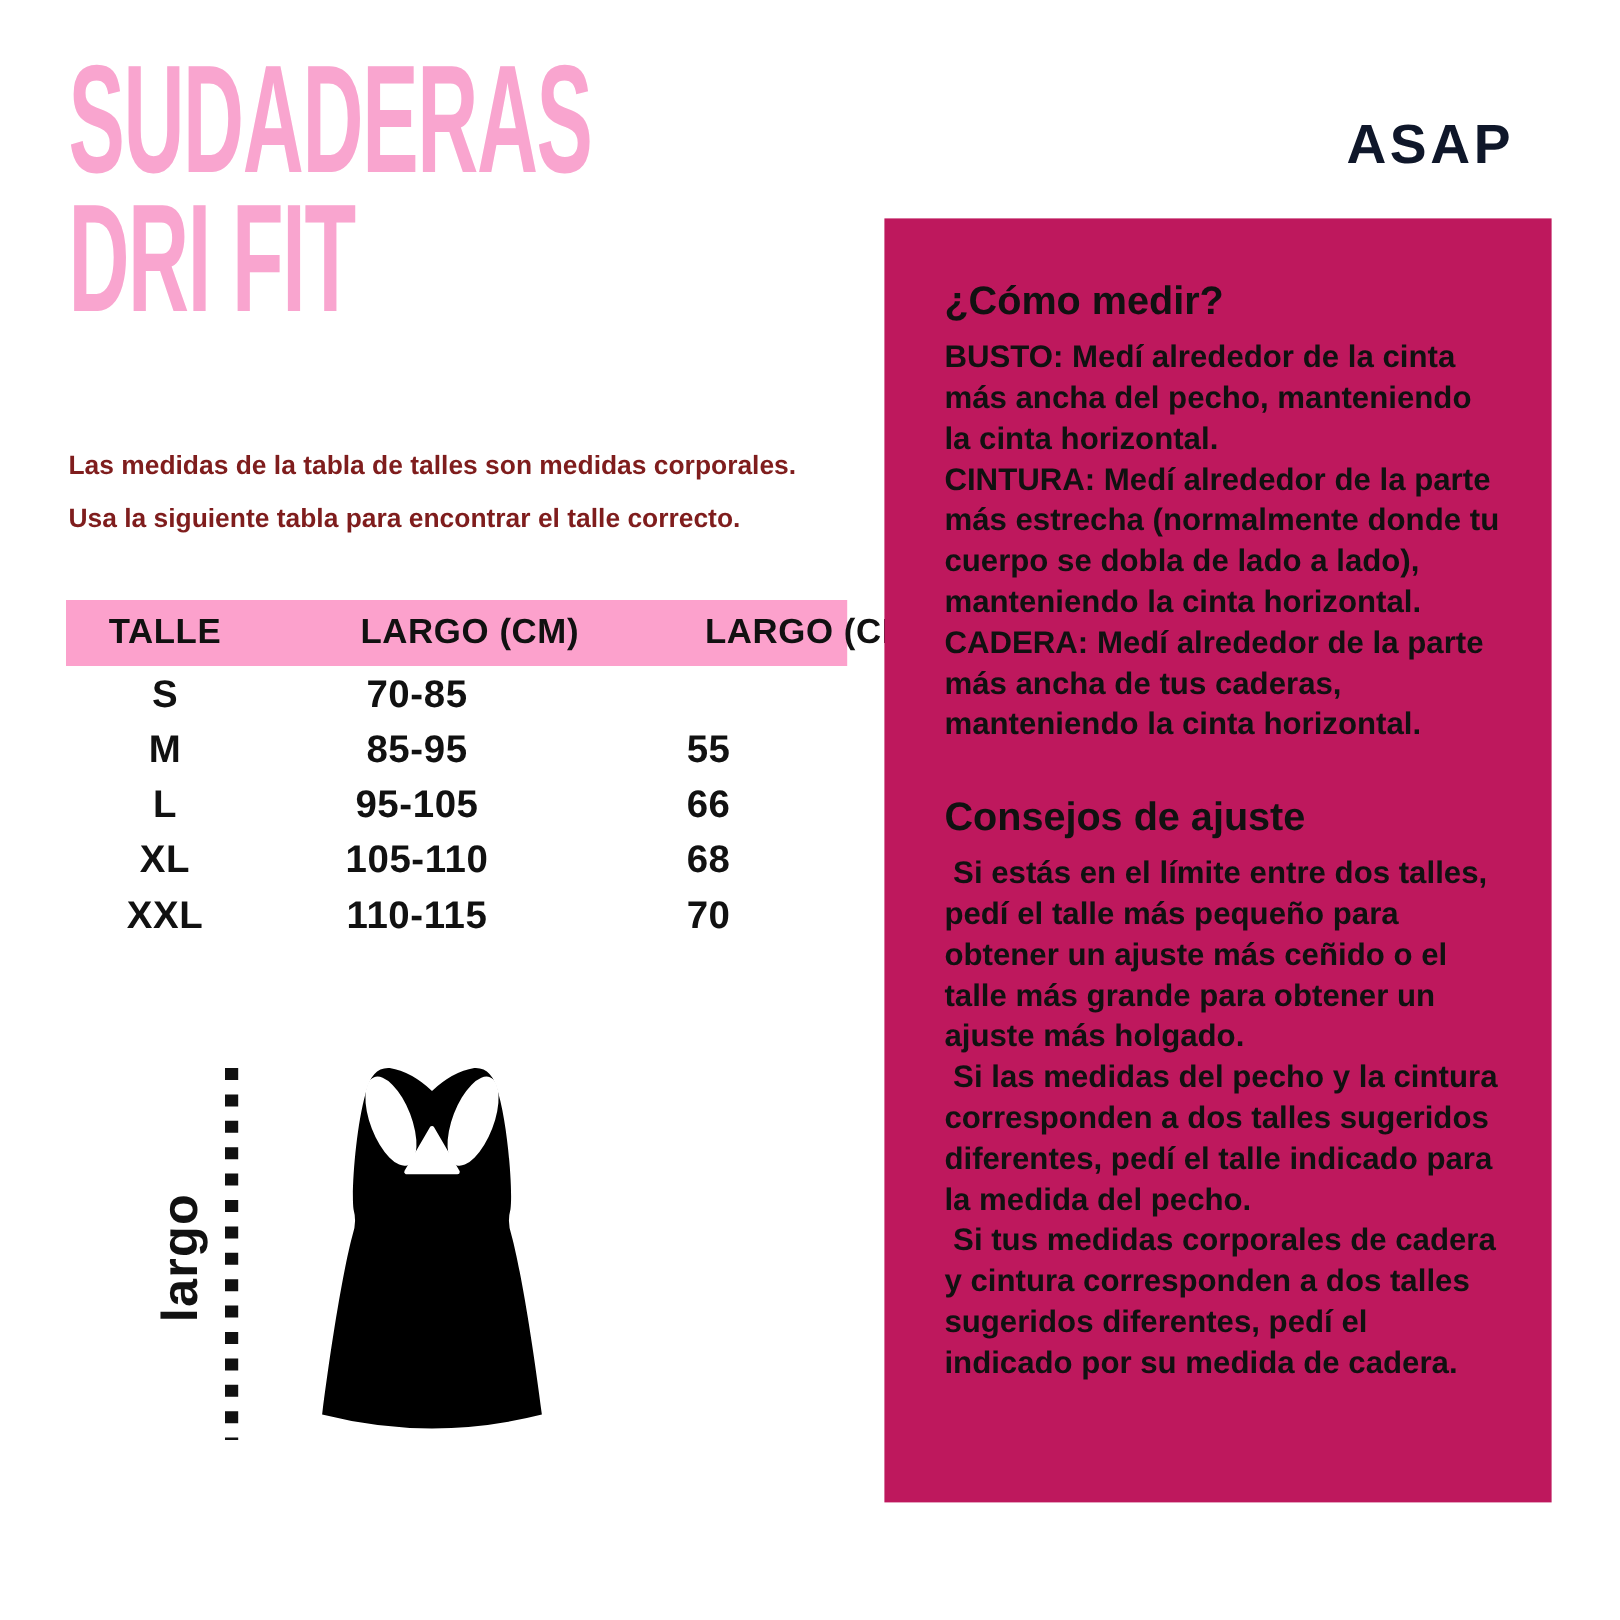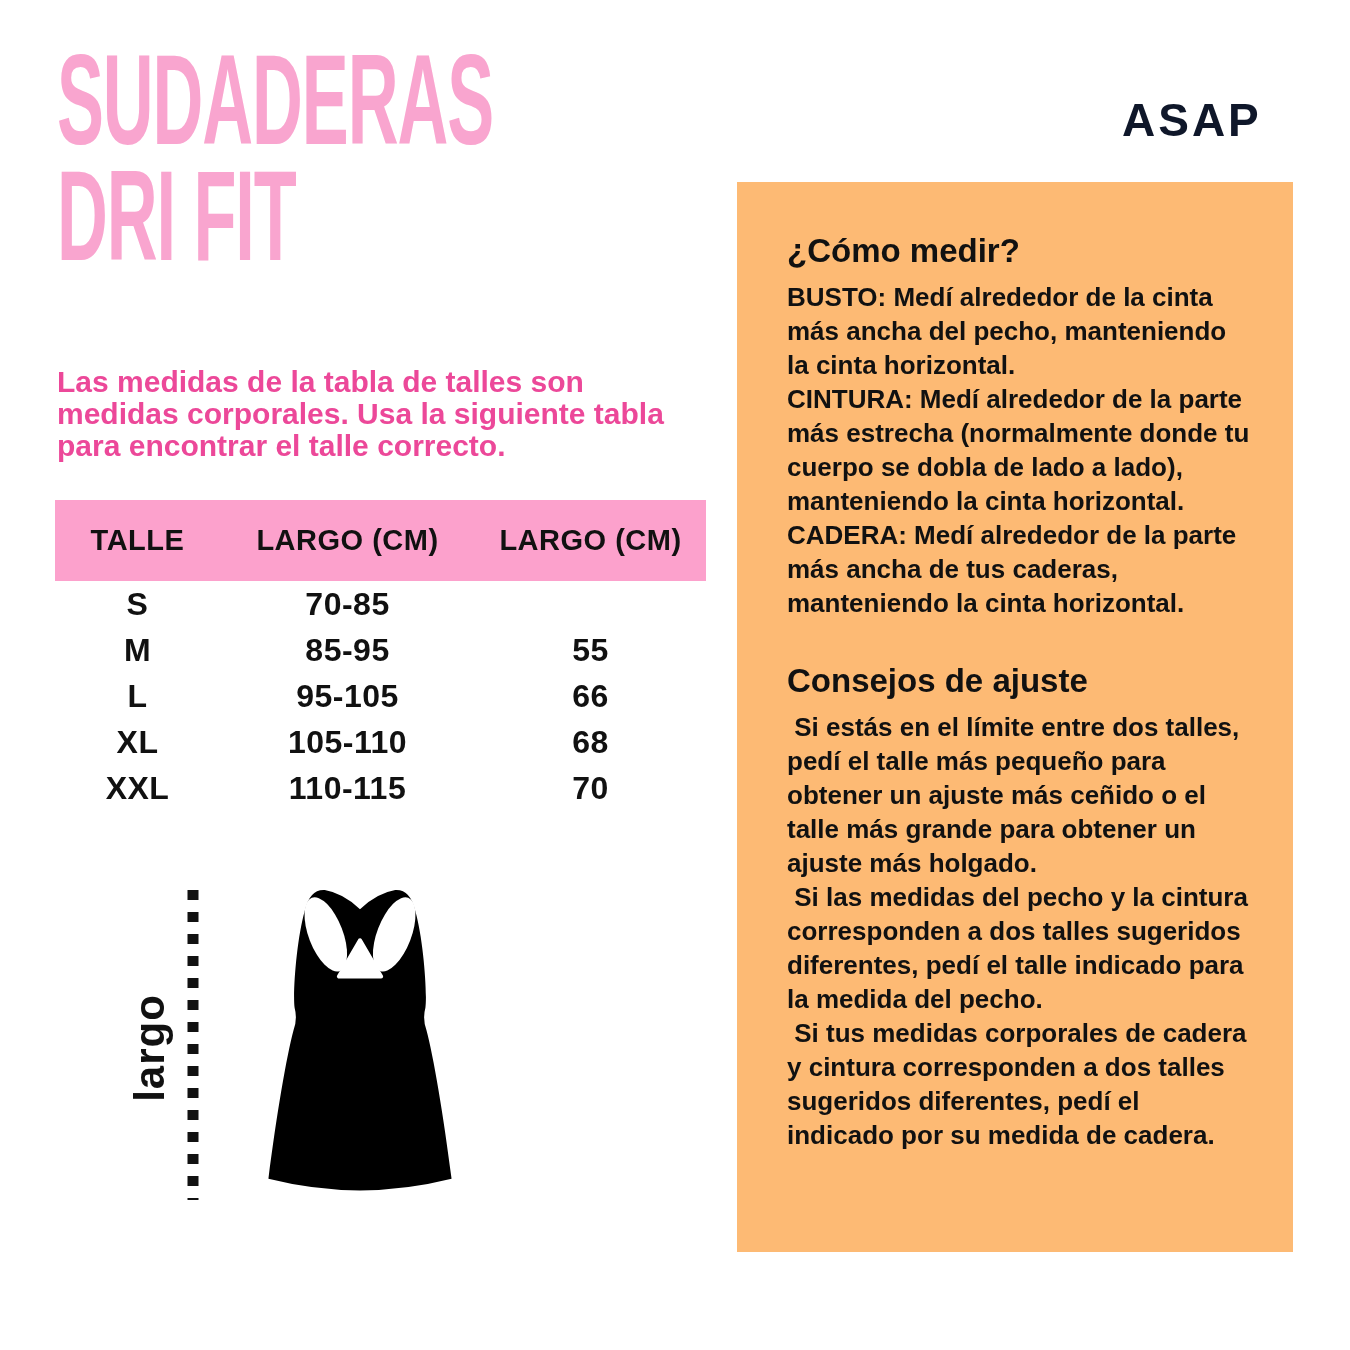--- a/index.html
+++ b/index.html
@@ -25,29 +25,29 @@
   
   .brand {
     position: absolute; left: 1122px; top: 93px;
     font-size: 46px; font-weight: bold; letter-spacing: 3px;
     color: #0f172a;
   }
 
   
   .intro {
     position: absolute; left: 57px; top: 366px; width: 645px;
-    font-size: 30px; font-weight: bold; line-height: 32px;
-    color: #ec4899;
+    font-size: 22px; font-weight: bold; line-height: 44px;
+    color: #7f1d1d;
   }
 
   
   .size-table { position: absolute; left: 55px; top: 500px; width: 651px; }
   .size-table .thead {
     display: grid; grid-template-columns: 165px 255px 231px;
-    height: 81px; align-items: center;
+    height: 55px; align-items: center; gap: 44px;
   }
   .size-table .thead .th {
     text-align: center; font-size: 29px; font-weight: bold; letter-spacing: 0.5px;
   }
   .size-table .trow {
     display: grid; grid-template-columns: 165px 255px 231px;
     height: 46px; align-items: center;
   }
   .size-table .trow .td {
     text-align: center; font-size: 32px; font-weight: bold; letter-spacing: 0.5px;
@@ -141,21 +141,21 @@
            Q 114 11 96 8
            Q 81 7 76 29
            C 68 57 64 110 66 125
            Q 69 136 65 147
            C 58 173 48 232 40 295 Z" fill="#000000"></path>
   <ellipse cx="97" cy="52" rx="17" ry="39" fill="#ffffff" transform="rotate(-21 97 52)"></ellipse>
   <ellipse cx="165" cy="52" rx="17" ry="39" fill="#ffffff" transform="rotate(21 165 52)"></ellipse>
   <path d="M 131 58 L 110 94 L 152 94 Z" fill="#ffffff" stroke="#ffffff" stroke-width="4" stroke-linejoin="round"></path>
 </svg>
 
-<div class="panel" style="background: #fdba74;">
+<div class="panel" style="background: #be185d;">
   <div class="section-1">
     <h2>¿Cómo medir?</h2>
     <div class="body" id="how-to-measure-body">
         <p>BUSTO: Medí alrededor de la cinta más ancha del pecho, manteniendo la cinta horizontal.</p>
         <p>CINTURA: Medí alrededor de la parte más estrecha (normalmente donde tu cuerpo se dobla de lado a lado), manteniendo la cinta horizontal.</p>
         <p>CADERA: Medí alrededor de la parte más ancha de tus caderas, manteniendo la cinta horizontal.</p>
       </div>
   </div>
   <div class="section-2">
     <h2>Consejos de ajuste</h2>

